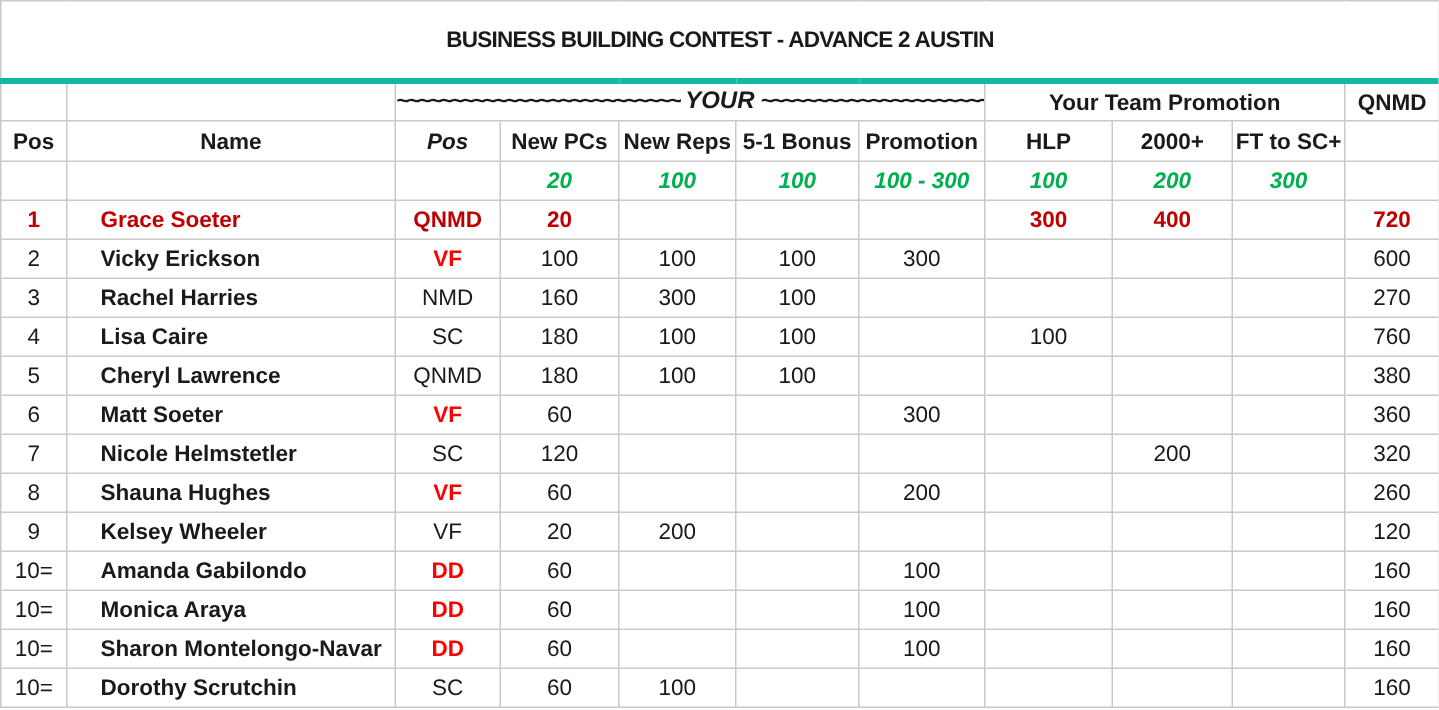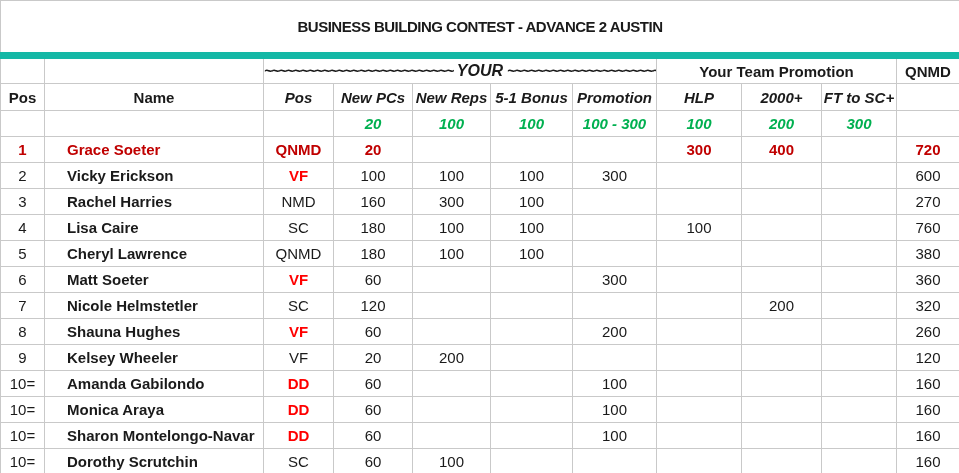--- a/index.html
+++ b/index.html
@@ -1,34 +1,34 @@
 <!DOCTYPE html>
 <html><head>
 <meta charset="utf-8">
 <style>
   html,body{margin:0;padding:0;background:#ffffff;}
   .sheet{width:959px;font-family:"Liberation Sans",sans-serif;}
   table.tbl{border-collapse:collapse;table-layout:fixed;width:959px;}
   .tbl td{border:1px solid #c9c9c9;padding:0;margin:0;text-align:center;vertical-align:middle;
           font-size:15px;color:#1a1a1a;white-space:nowrap;overflow:hidden;}
   
-  tr.title-row td{height:51px;border-bottom:7px solid #14b8a6;}
+  tr.title-row td{height:51px;border-bottom:4px solid #14b8a6;}
   .page-title{color:#7030A0;font-weight:bold;font-size:29px;letter-spacing:-0.5px;}
   
   tr.banner-row td{height:24px;}
   .your-banner{color:#1F70C1;font-weight:bold;font-style:italic;}
   .your-banner .tildes{letter-spacing:-1.5px;font-size:15px;}
   .your-banner .your-label{padding:0 4px;font-size:16px;}
   .team-banner{color:#1F70C1;font-weight:bold;font-size:16px;}
   .total-header{color:#1F70C1;font-weight:bold;font-size:15.5px;}
   
   tr.colhead-row td{height:26px;font-weight:bold;}
   .olive-head{color:#55702B;}
   .black-ital{color:#1a1a1a;font-style:italic;}
-  .blue-ital{color:#1F70C1;font-style:italic;font-size:15.5px;}
+  .blue-ital{color:#1F70C1;font-size:15.5px;}
   
   tr.values-row td{height:25px;color:#00B050;font-style:italic;font-weight:bold;}
   
   tbody td{height:25px;}
   tbody .name-cell{text-align:left;padding-left:22px;font-weight:bold;}
   tbody tr.leader td{color:#C00000;font-weight:bold;}
   tbody td.ptitle-red{color:#FF0000;font-weight:bold;}
 </style>
 </head>
 <body>

